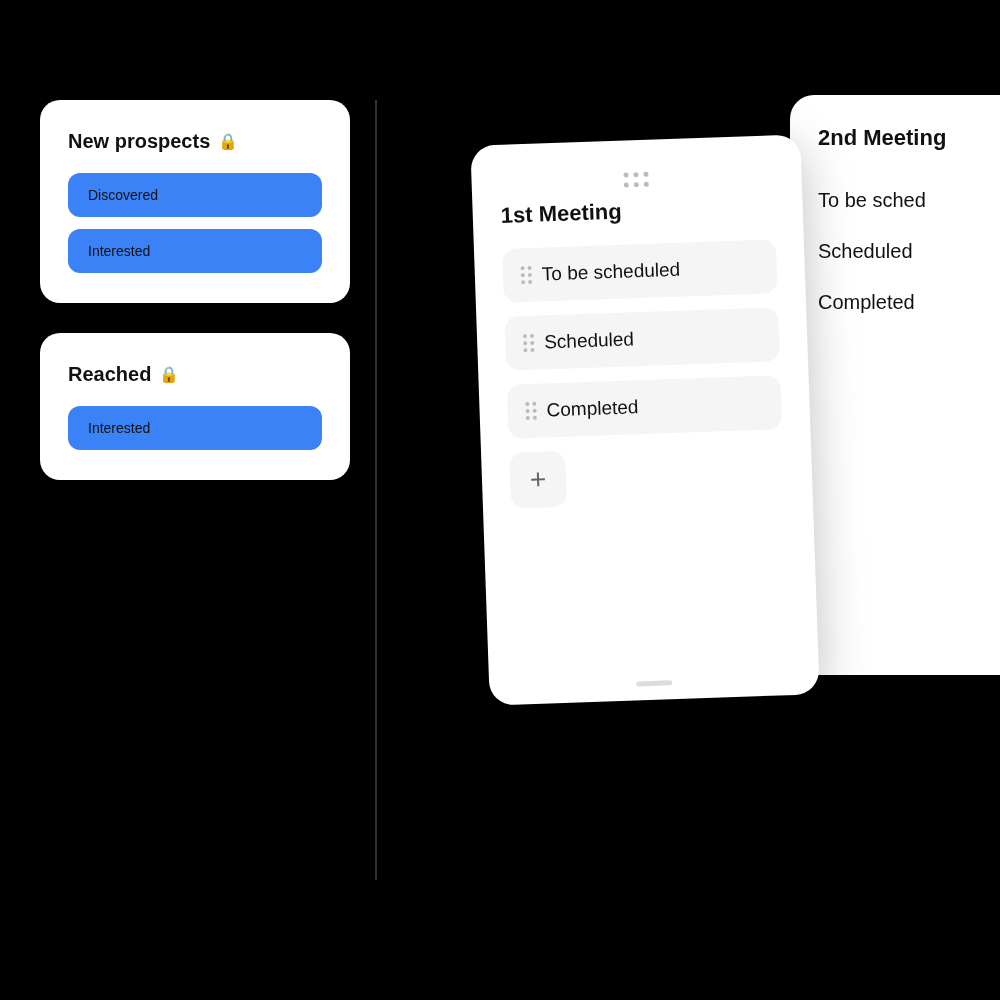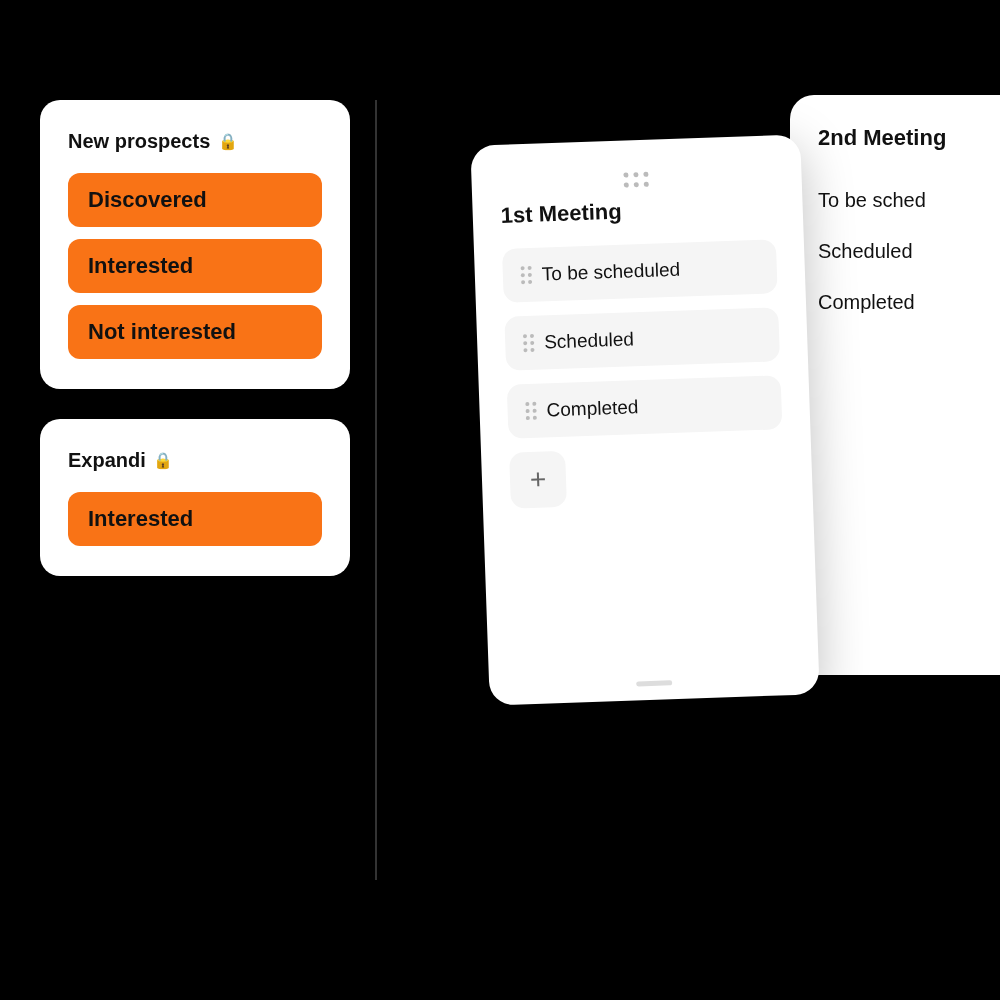--- a/index.html
+++ b/index.html
@@ -47,25 +47,25 @@
       gap: 8px;
       margin-bottom: 20px;
     }
 
     .lock-icon {
       font-size: 16px;
       color: #888;
     }
 
     .tag {
-      background: #f97316;
+      background: #3b82f6;
       border-radius: 12px;
       padding: 14px 20px;
-      font-size: 22px;
-      font-weight: 700;
+      font-size: 14px;
+      font-weight: 400;
       color: #111;
       margin-bottom: 12px;
       display: block;
     }
 
     .tag:last-child {
       margin-bottom: 0;
     }
 
     
@@ -209,26 +209,25 @@
 
   <div class="left-panels">
 
     <div class="panel">
       <div class="panel-title">
         <span>New prospects</span>
         <span class="lock-icon">🔒</span>
       </div>
       <span class="tag">Discovered</span>
       <span class="tag">Interested</span>
-      <span class="tag">Not interested</span>
     </div>
 
     <div class="panel">
       <div class="panel-title">
-        <span>Expandi</span>
+        <span>Reached</span>
         <span class="lock-icon">🔒</span>
       </div>
       <span class="tag">Interested</span>
     </div>
 
   </div>
 
   <div class="vertical-divider"></div>
 
   <div class="card-back">

